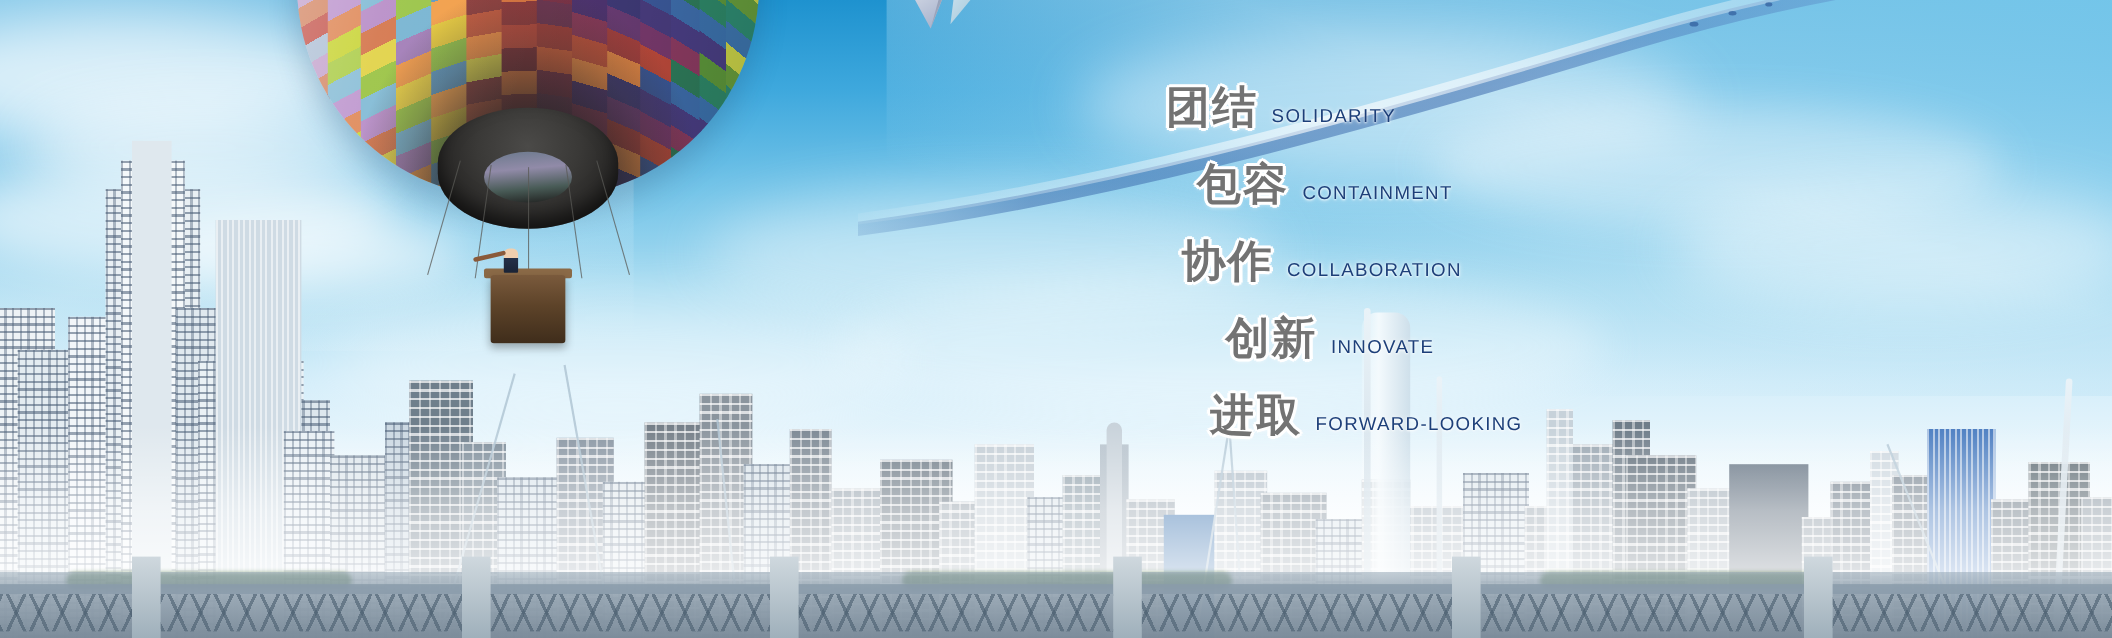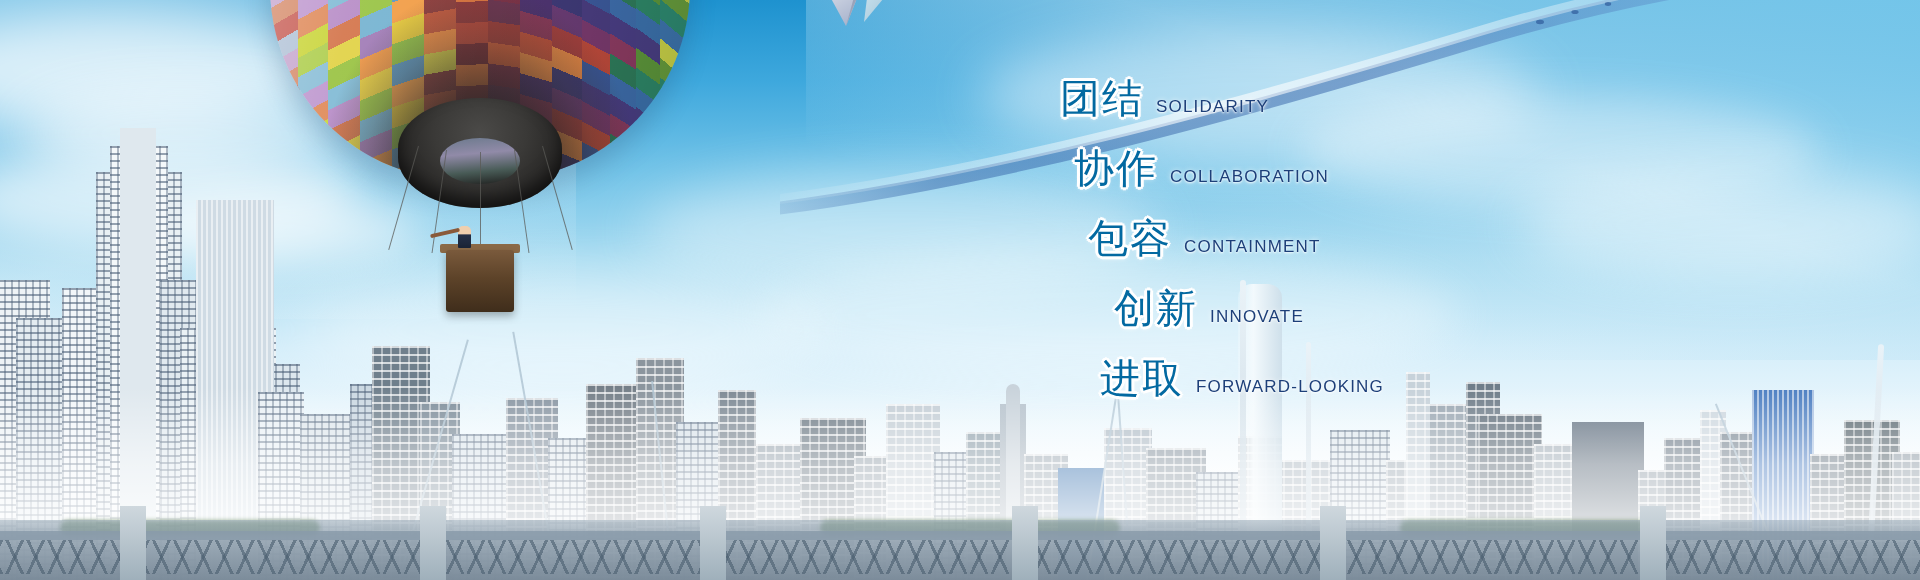--- a/index.html
+++ b/index.html
@@ -72,21 +72,21 @@
   .greenery{position:absolute;bottom:44px;height:16px;border-radius:8px;background:rgba(96,132,86,.55);filter:blur(2px);}
   .mast{position:absolute;bottom:0;width:5px;background:linear-gradient(180deg,rgba(235,243,248,.95),rgba(186,205,218,.85));border-radius:3px 3px 0 0;}
   .cable{position:absolute;bottom:0;width:2px;background:rgba(176,197,212,.85);transform-origin:50% 100%;}
   .silo{position:absolute;bottom:0;border-radius:14px 14px 0 0;
      background:linear-gradient(90deg,rgba(255,255,255,.2),rgba(244,250,253,.96) 35%,rgba(205,222,233,.92) 100%);}
 
   
   .slogans{position:absolute;left:1060px;top:78px;width:560px;}
   .slogan-row{display:flex;align-items:baseline;height:70px;}
   .cn{
-    font-size:40px;font-weight:400;letter-spacing:2px;color:#0369a1;
+    font-size:40px;font-weight:700;letter-spacing:2px;color:#737373;
     text-shadow:
       -2px -2px 0 #fff, 2px -2px 0 #fff, -2px 2px 0 #fff, 2px 2px 0 #fff,
       -3px 0 0 #fff, 3px 0 0 #fff, 0 -3px 0 #fff, 0 3px 0 #fff,
       0 2px 5px rgba(255,255,255,.9);
     line-height:1;
   }
   .en{
     font-size:17px;font-weight:400;letter-spacing:1.2px;color:#1d3f79;margin-left:12px;
     text-shadow:0 1px 2px rgba(255,255,255,.95),0 0 5px rgba(255,255,255,.9);
     white-space:nowrap;line-height:1;
@@ -310,30 +310,30 @@
     <div class="pier" style="left:1640px;"></div>
   </div>
 
   <div class="slogans">
 
     <div class="slogan-row r0">
       <span class="cn">团结</span>
       <span class="en">SOLIDARITY</span>
     </div>
 
+    <div class="slogan-row r2">
+      <span class="cn">包容</span>
+      <span class="en">CONTAINMENT</span>
+    </div>
+
     <div class="slogan-row r1">
       <span class="cn">协作</span>
       <span class="en">COLLABORATION</span>
     </div>
 
-    <div class="slogan-row r2">
-      <span class="cn">包容</span>
-      <span class="en">CONTAINMENT</span>
-    </div>
-
     <div class="slogan-row r4">
       <span class="cn">创新</span>
       <span class="en">INNOVATE</span>
     </div>
 
     <div class="slogan-row r3">
       <span class="cn">进取</span>
       <span class="en">FORWARD-LOOKING</span>
     </div>
 

